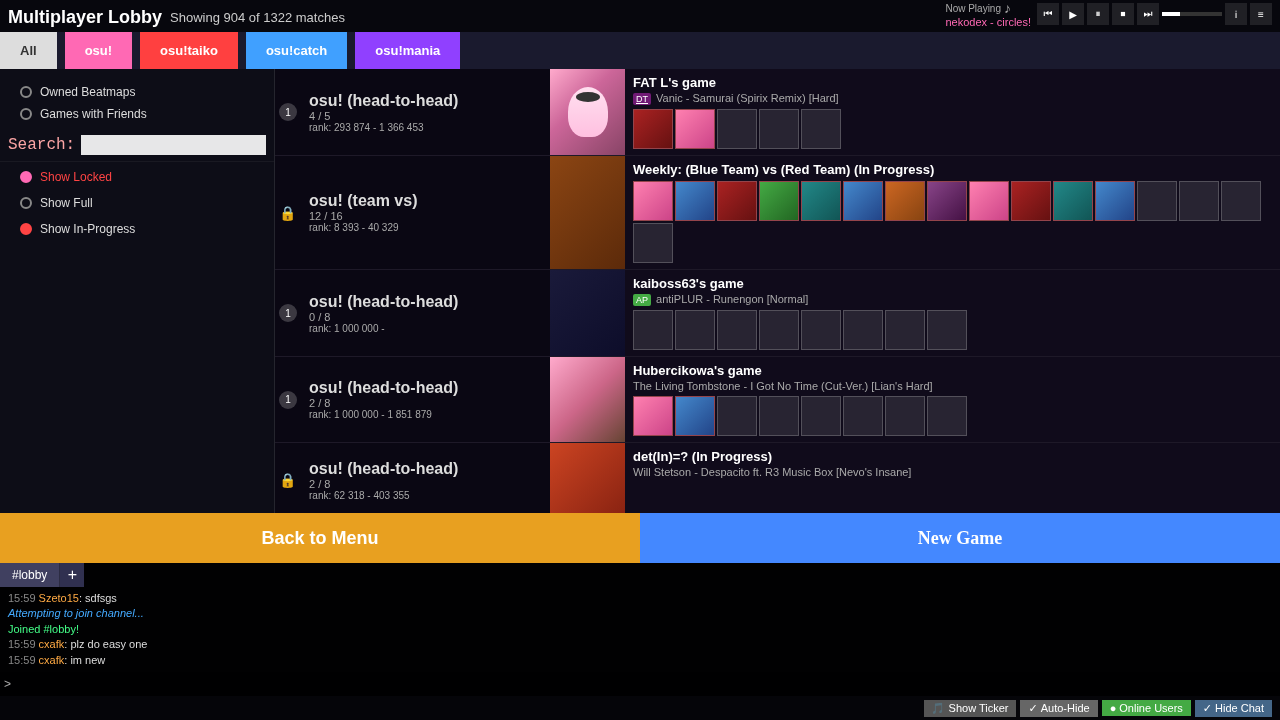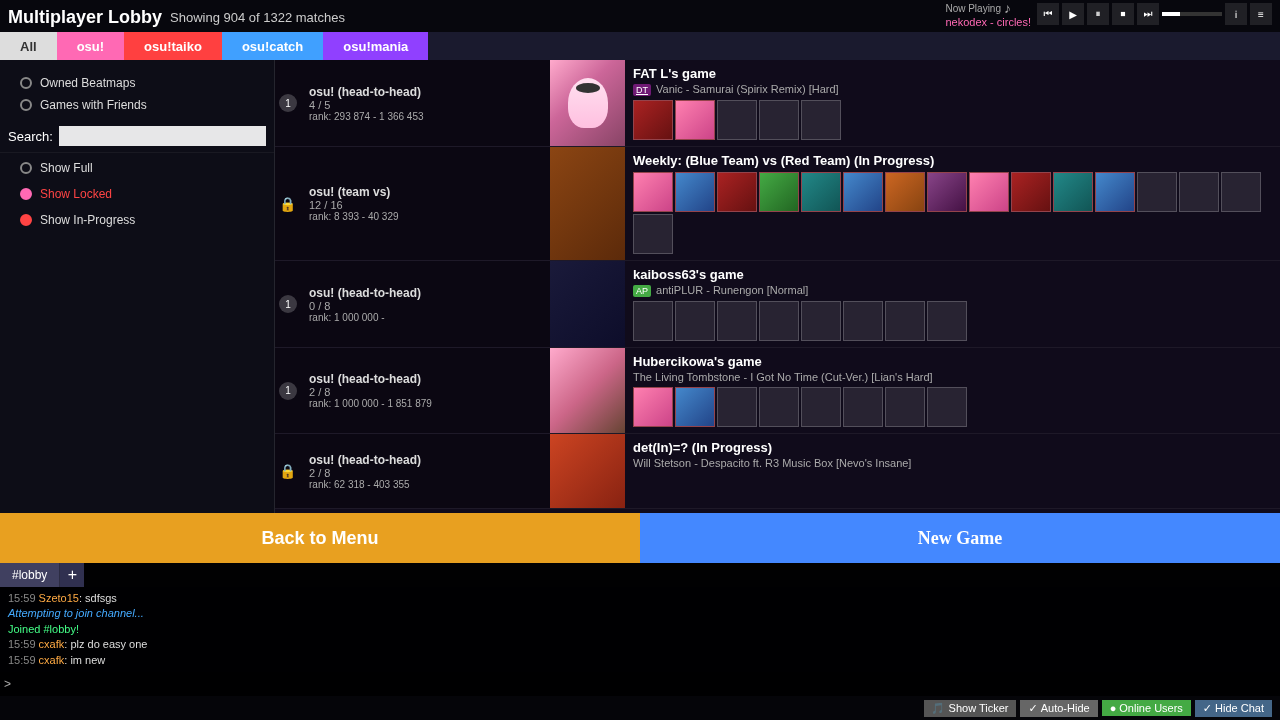--- a/index.html
+++ b/index.html
@@ -74,21 +74,22 @@
     }
     .progress-fill {
       width: 30%;
       height: 100%;
       background: #fff;
     }
 
     
     .mode-tabs {
       display: flex;
-      height: 28px;
+      height: 37px;
+      gap: 8px;
     }
     .mode-tab {
       padding: 0 20px;
       display: flex;
       align-items: center;
       justify-content: center;
       cursor: pointer;
       font-size: 13px;
       font-weight: bold;
       border: none;
@@ -141,22 +142,23 @@
       border-color: #ff69b4;
     }
     .filter-label {
       color: #ddd;
       font-size: 12px;
     }
     .filter-label.active {
       color: #ff4444;
     }
     .search-label {
-      color: #ffffff;
-      font-size: 13px;
+      color: #fca5a5;
+      font-size: 16px;
+      font-family: Liberation Mono, monospace;
     }
     .search-input {
       flex: 1;
       background: rgba(255,255,255,0.9);
       border: none;
       padding: 2px 4px;
       font-size: 12px;
       height: 20px;
     }
 
@@ -188,21 +190,21 @@
       background: rgba(255,255,255,0.2);
       border-radius: 50%;
       display: flex;
       align-items: center;
       justify-content: center;
       font-size: 10px;
       color: #fff;
     }
     .game-type {
       color: #ddd;
-      font-size: 12px;
+      font-size: 16px;
       font-weight: bold;
       padding-left: 22px;
     }
     .game-slots {
       color: #aaa;
       font-size: 11px;
       padding-left: 22px;
     }
     .game-rank {
       color: #aaa;
@@ -491,26 +493,26 @@
         </div>
       </div>
 
       <div class="search-section">
         <span class="search-label">Search:</span>
         <input class="search-input" type="text" style="">
       </div>
 
       <div style="display:flex;flex-direction:column;padding:4px 8px;gap:4px">
         <div class="filter-row">
+          <div class="radio-circle active"></div>
+          <span class="filter-label active">Show Locked</span>
+        </div>
+        <div class="filter-row">
           <div class="radio-circle"></div>
           <span class="filter-label">Show Full</span>
-        </div>
-        <div class="filter-row">
-          <div class="radio-circle active"></div>
-          <span class="filter-label active">Show Locked</span>
         </div>
         <div class="filter-row">
           <div class="radio-circle active" style="background:#ff4444;border-color:#ff4444"></div>
           <span class="filter-label">Show In-Progress</span>
         </div>
       </div>
     </div>
 
     <div class="right-panel">
 

